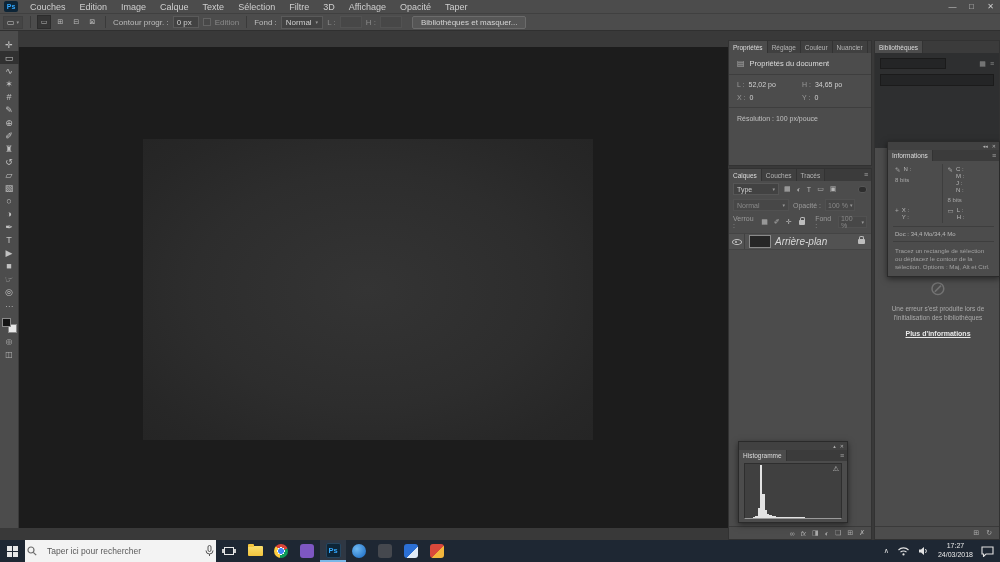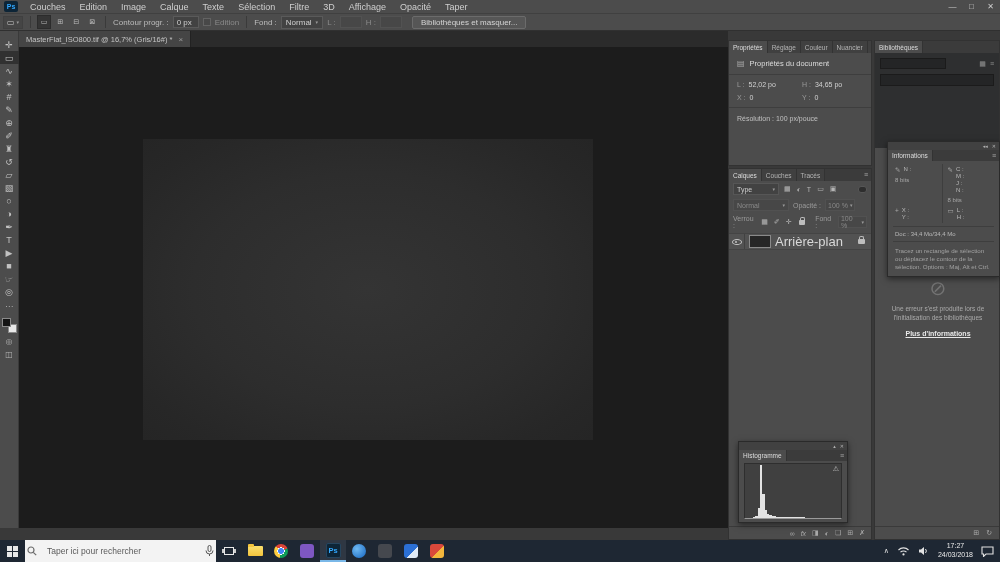--- a/index.html
+++ b/index.html
@@ -90,21 +90,21 @@
 .lfield{display:inline-flex;align-items:center;background:#474747;border:1px solid #515151;height:12px;padding:0 2px;
  color:#8a8a8a;gap:2px}
 .filtericon{color:#b5b5b5;font-size:7px;padding:0 1px}
 .filtertoggle{margin-left:auto;width:9px;height:7px;background:#2e2e2e;border:1px solid #565656;border-radius:3px}
 .layerrow{display:flex;align-items:center;height:17px;background:#525252;border-top:1px solid #444;border-bottom:1px solid #444;margin-top:2px}
 .eyecell{width:16px;height:100%;display:flex;align-items:center;justify-content:center;border-right:1px solid #414141}
 .eyeicon{position:relative;width:10px;height:9px}
 .eyeicon::before{content:"";position:absolute;left:0;top:2px;width:8px;height:4px;border:1px solid #c4c4c4;border-radius:50%}
 .eyeicon::after{content:"";position:absolute;left:3px;top:3.5px;width:2.5px;height:2.5px;background:#c4c4c4;border-radius:50%}
 .thumb{width:22px;height:13px;background:#262626;border:1px solid #8a8a8a;margin:0 4px}
-.layername{flex:1;font-size:13px;color:#d8d8d8}
+.layername{flex:1;font-style:italic;font-size:10px;color:#d8d8d8}
 .lockicon{position:relative;width:7px;height:5px;background:#bdbdbd;border-radius:1px;margin:0 6px 0 2px}
 .lockicon::before{content:"";position:absolute;left:1px;top:-3px;width:3px;height:3px;border:1px solid #bdbdbd;
  border-bottom:none;border-radius:2px 2px 0 0}
 .layersfooter{position:absolute;left:0;bottom:0;width:100%;height:13px;border-top:1px solid #3a3a3a;
  display:flex;align-items:center;justify-content:flex-end;gap:6px;padding:0 6px;background:#4c4c4c}
 .ficon{color:#aaa;font-size:7px;font-style:normal}
 
 
 .libstop{background:#2e2f30;padding:5px 5px;height:95px}
 .librow1{display:flex;align-items:center;gap:4px}
@@ -216,26 +216,20 @@
       <span>Normal</span>
       <span class="caret">▾</span>
     </span>
     <span class="olabel dis">L :</span>
     <span class="field dis"></span>
     <span class="olabel dis">H :</span>
     <span class="field dis"></span>
     <span class="obutton">Bibliothèques et masquer...</span>
   </div>
 
-  <div class="abs doctabs">
-    <div class="doctab">
-      <span>MasterFlat_ISO800.tif @ 16,7% (Gris/16#) *</span>
-      <span class="tabclose">×</span>
-    </div>
-  </div>
 
   <div class="abs toolbar">
     <span class="tool">✛</span>
     <span class="tool active">▭</span>
     <span class="tool">∿</span>
     <span class="tool">✶</span>
     <span class="tool">#</span>
     <span class="tool">✎</span>
     <span class="tool">⊕</span>
     <span class="tool">✐</span>

